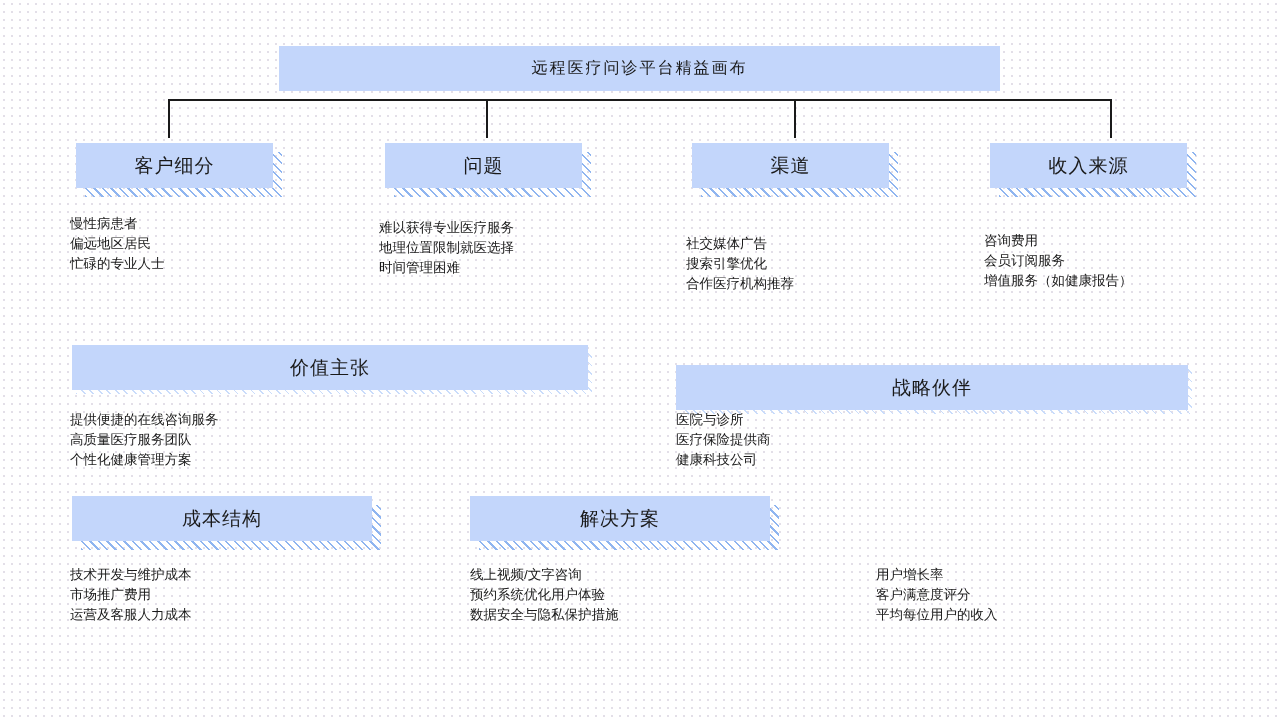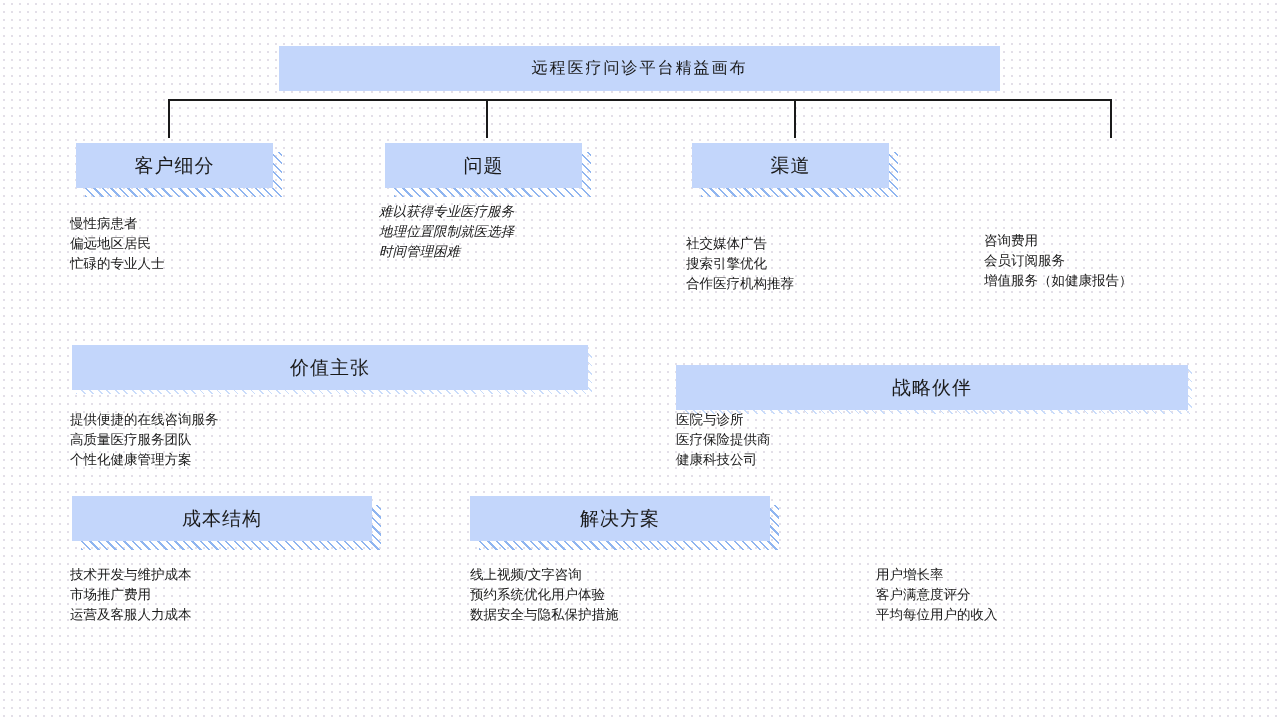--- a/index.html
+++ b/index.html
@@ -78,21 +78,21 @@
   .list{
     position:absolute;
     font-size:13.5px;
     line-height:20px;
     color:#1a1a1a;
     white-space:nowrap;
   }
   .list .line{display:block;}
 
   #list-customer{left:70px;top:214px;}
-  #list-problem {left:379px;top:202px;font-style:italic;}
+  #list-problem {left:379px;top:218px;}
   #list-channel {left:686px;top:214px;margin-top:20px;}
   #list-revenue {left:984px;top:231px;}
 
   #list-value   {left:70px;top:410px;}
   #list-partner {left:676px;top:410px;}
 
   #list-cost    {left:70px;top:565px;}
   #list-solution{left:470px;top:565px;}
   #list-kpi     {left:876px;top:565px;}
 </style>
@@ -139,20 +139,25 @@
     <div class="shadow"></div>
     <div class="fill"></div>
     <div class="label">渠道</div>
   </div>
   <div class="list" id="list-channel">
     <span class="line">社交媒体广告</span>
     <span class="line">搜索引擎优化</span>
     <span class="line">合作医疗机构推荐</span>
   </div>
 
+  <div class="box hdr" id="box-revenue">
+    <div class="shadow"></div>
+    <div class="fill"></div>
+    <div class="label">收入来源</div>
+  </div>
   <div class="list" id="list-revenue">
     <span class="line">咨询费用</span>
     <span class="line">会员订阅服务</span>
     <span class="line">增值服务（如健康报告）</span>
   </div>
 
   <div class="box hdr soft" id="box-value">
     <div class="shadow"></div>
     <div class="fill"></div>
     <div class="label">价值主张</div>

